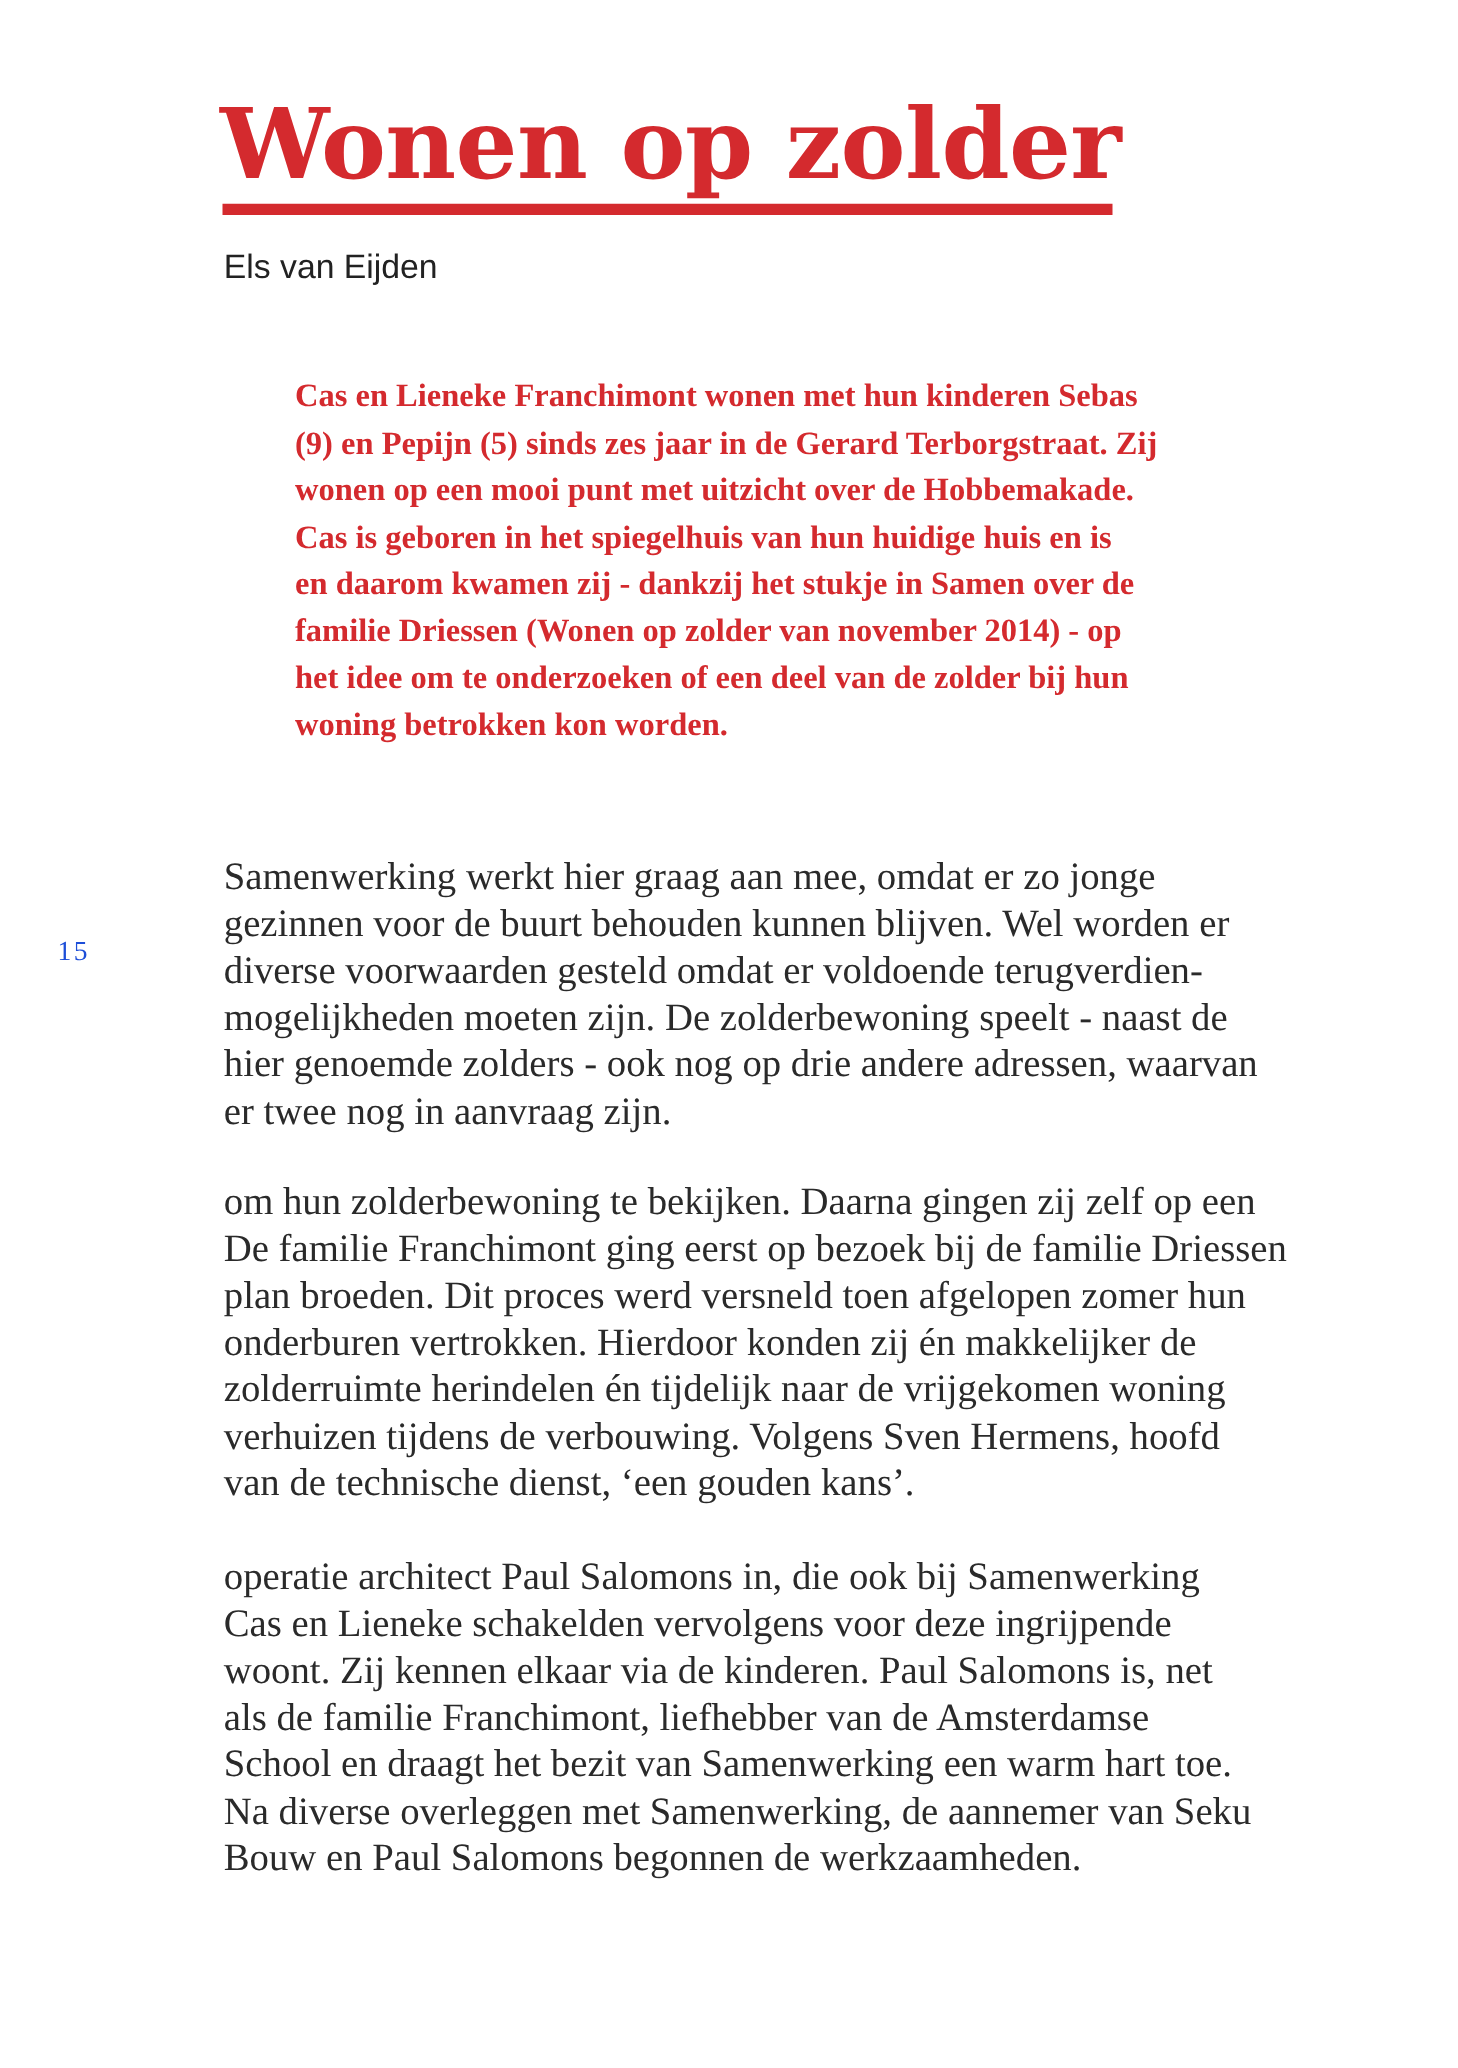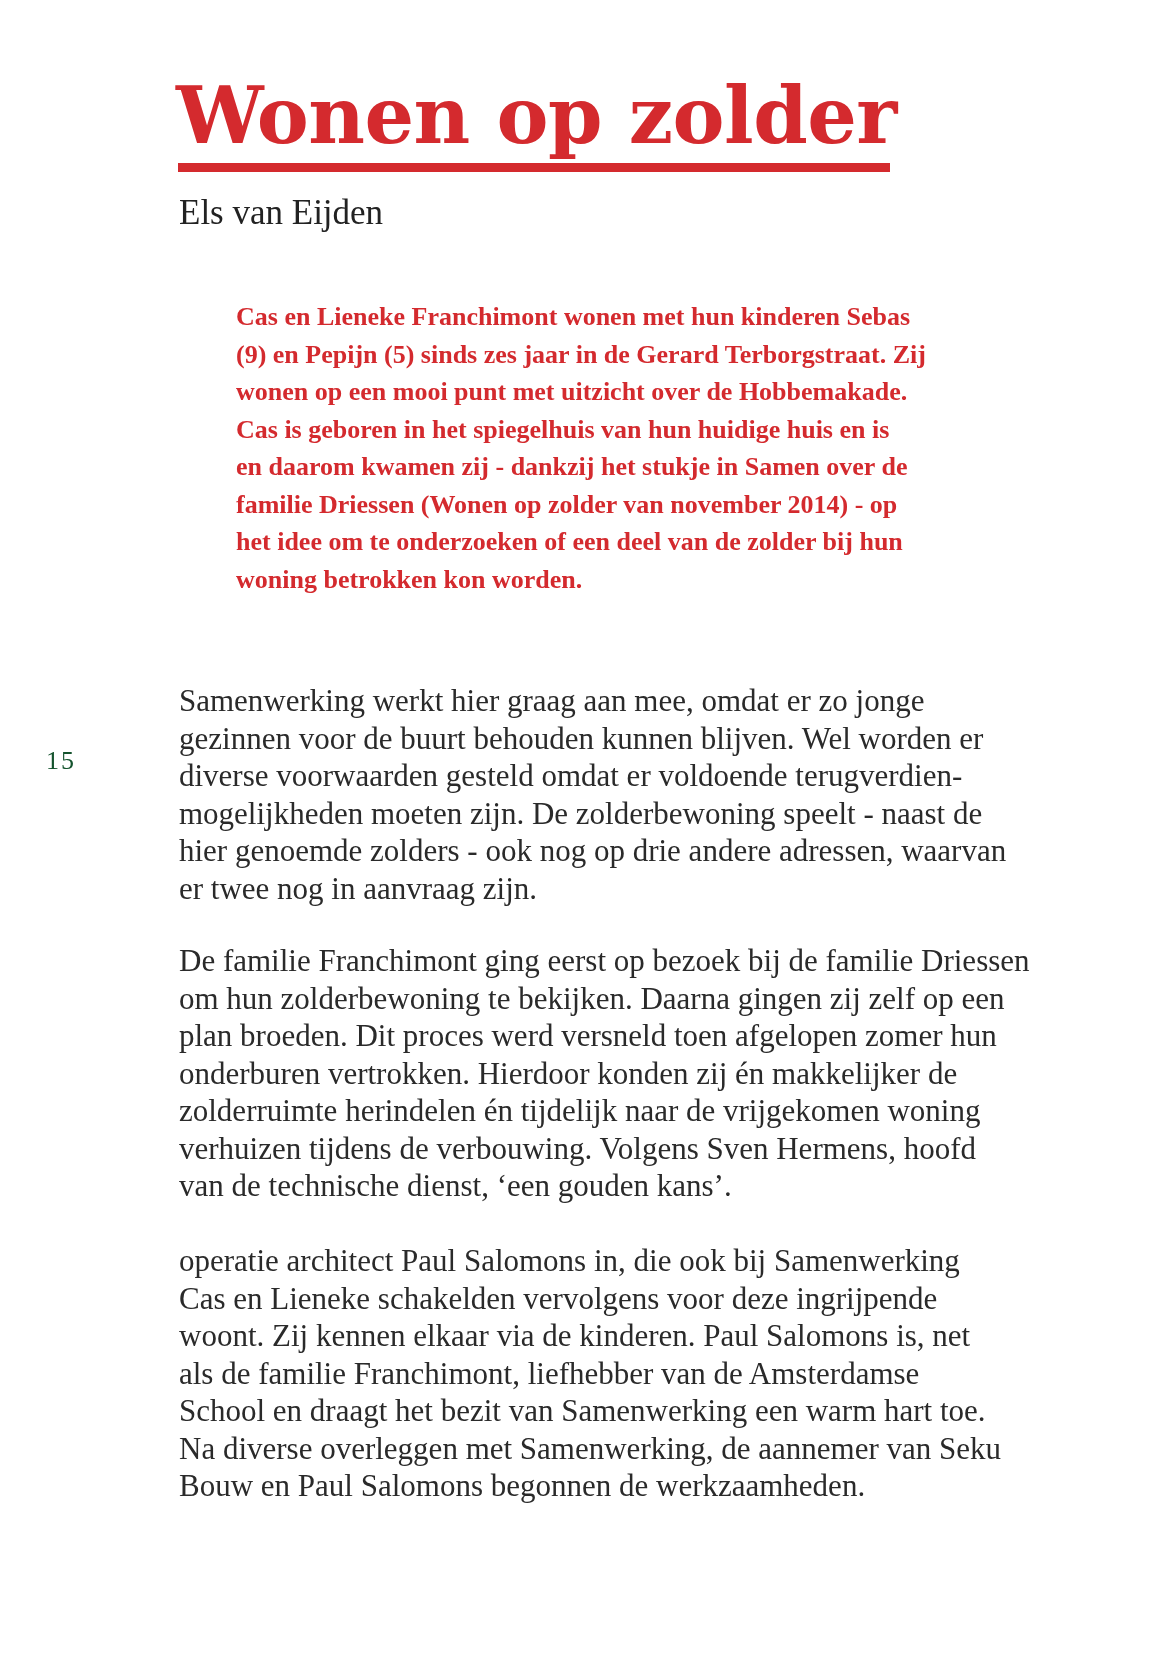--- a/index.html
+++ b/index.html
@@ -10,41 +10,41 @@
     font-family: "DejaVu Serif", serif; font-weight: bold;
     font-size: 78px; line-height: 96px; color: #d42a2e; letter-spacing: -0.5px;
     white-space: nowrap; margin: 0;
   }
   .title-rule {
     position: absolute; left: 178px; top: 163px; width: 712px; height: 9px;
     background: #d42a2e;
   }
   .author {
     position: absolute; left: 179px; top: 196px;
-    font-family: Liberation Serif, serif; font-size: 35px; line-height: 34px;
+    font-family: Liberation Sans, sans-serif; font-size: 27px; line-height: 34px;
     color: #222222; white-space: nowrap;
   }
   .intro {
     position: absolute; left: 220px; top: 282px;
     font-family: "Liberation Serif", serif; font-weight: bold;
     font-size: 26px; line-height: 37.5px; color: #d42a2e; margin: 16px;
   }
   .body-para {
     position: absolute; left: 179px;
     font-family: "Liberation Serif", serif;
     font-size: 31px; line-height: 37.5px; color: #2a2a2a; margin: 0;
   }
   .line { display: block; white-space: nowrap; }
   .p1 { top: 682px; }
   .p2 { top: 942px; }
   .p3 { top: 1242px; }
   .page-number {
     position: absolute; left: 46px; top: 748px;
-    font-family: "Liberation Serif", serif; font-size: 26px; line-height: 26px;
-    color: #14532d; letter-spacing: 2px;
+    font-family: "Liberation Serif", serif; font-size: 22px; line-height: 26px;
+    color: #1d4ed8; letter-spacing: 2px;
   }
 </style>
 </head>
 <body>
 
 <div class="page">
 
   <h1 class="title">Wonen op zolder</h1>
   <div class="title-rule"></div>
 
@@ -66,22 +66,22 @@
   <p class="body-para p1">
     <span class="line">Samenwerking werkt hier graag aan mee, omdat er zo jonge</span>
     <span class="line">gezinnen voor de buurt behouden kunnen blijven. Wel worden er</span>
     <span class="line">diverse voorwaarden gesteld omdat er voldoende terugverdien-</span>
     <span class="line">mogelijkheden moeten zijn. De zolderbewoning speelt - naast de</span>
     <span class="line">hier genoemde zolders - ook nog op drie andere adressen, waarvan</span>
     <span class="line">er twee nog in aanvraag zijn.</span>
   </p>
 
   <p class="body-para p2">
+    <span class="line">om hun zolderbewoning te bekijken. Daarna gingen zij zelf op een</span>
     <span class="line">De familie Franchimont ging eerst op bezoek bij de familie Driessen</span>
-    <span class="line">om hun zolderbewoning te bekijken. Daarna gingen zij zelf op een</span>
     <span class="line">plan broeden. Dit proces werd versneld toen afgelopen zomer hun</span>
     <span class="line">onderburen vertrokken. Hierdoor konden zij én makkelijker de</span>
     <span class="line">zolderruimte herindelen én tijdelijk naar de vrijgekomen woning</span>
     <span class="line">verhuizen tijdens de verbouwing.  Volgens Sven Hermens, hoofd</span>
     <span class="line">van de technische dienst, ‘een gouden kans’.</span>
   </p>
 
   <p class="body-para p3">
     <span class="line">operatie architect Paul Salomons in, die ook bij Samenwerking</span>
     <span class="line">Cas en Lieneke schakelden vervolgens voor deze ingrijpende</span>

